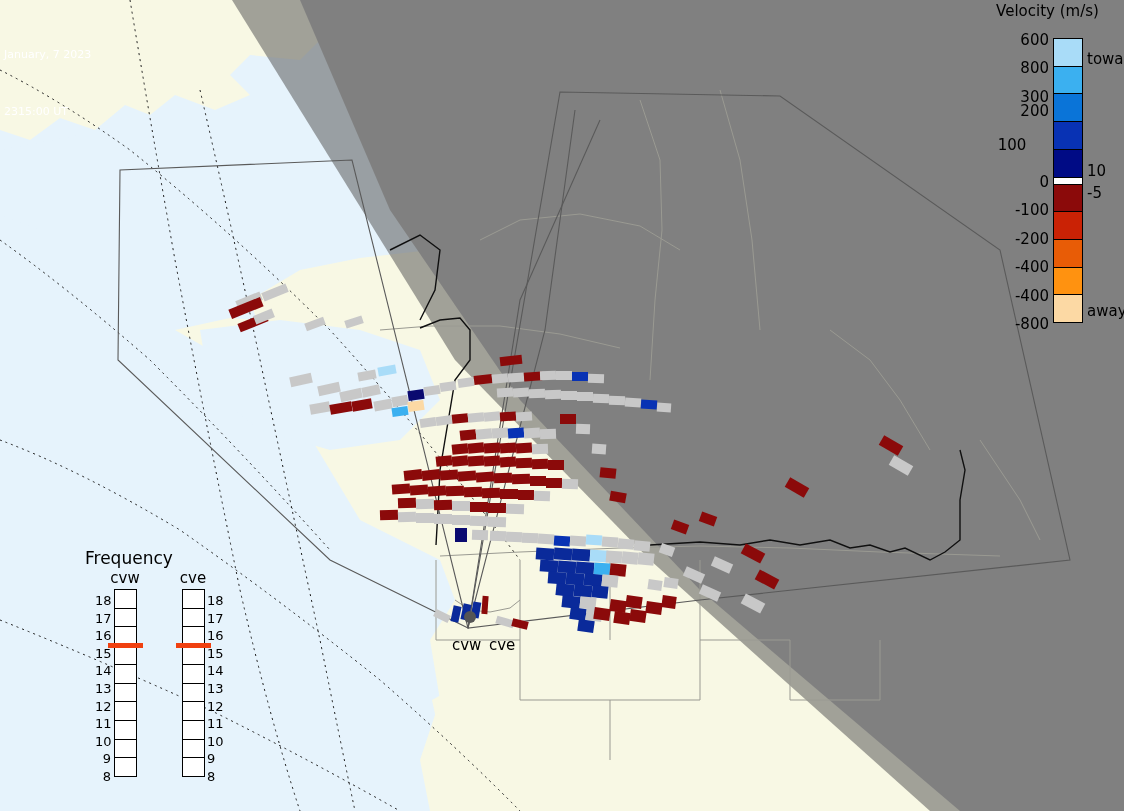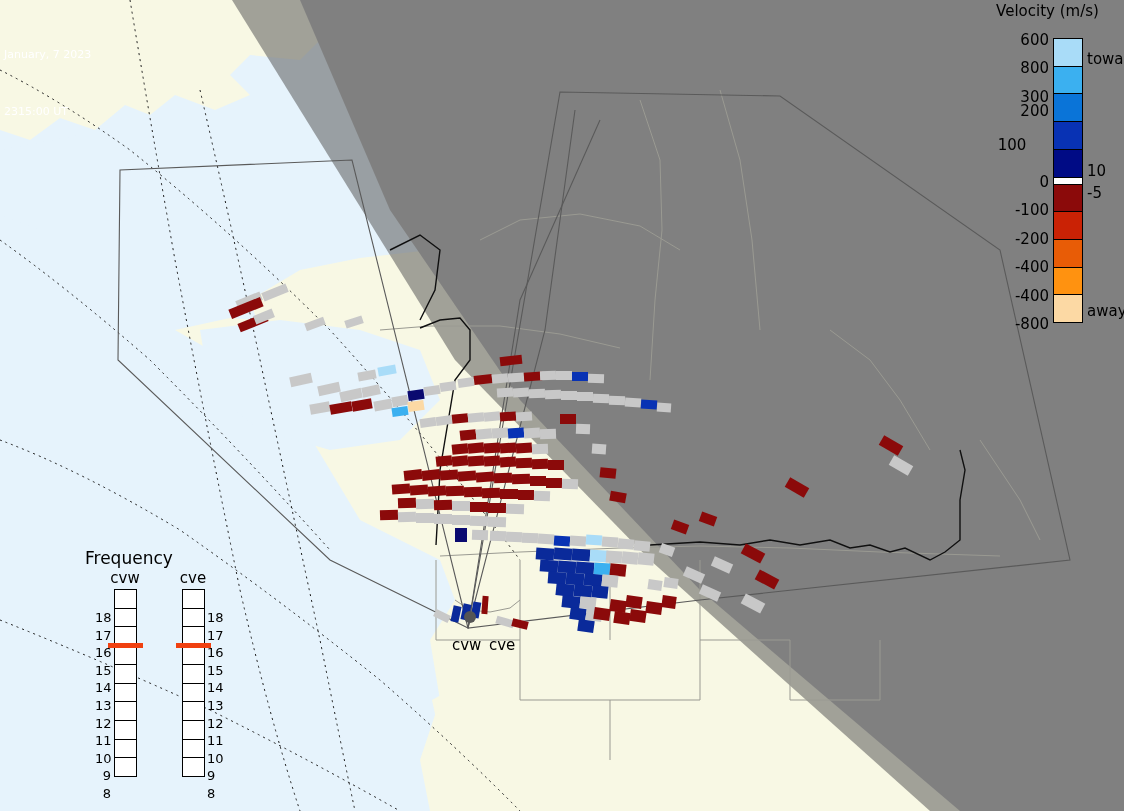--- a/index.html
+++ b/index.html
@@ -52,21 +52,21 @@
     font-size:15px;color:#000;line-height:16px;
   }
   #freq .gbody{
     position:absolute;top:19px;left:19px;width:23px;height:188px;
     border:1px solid #000;box-sizing:border-box;background:#ffffff;
     display:flex;flex-direction:column;
   }
   #freq .gbody .seg{flex:1 1 auto;border-bottom:1px solid #000;}
   #freq .gbody .seg:last-child{border-bottom:none;}
   #freq .gmark{position:absolute;width:35px;height:5px;background:#f04010;}
-  #freq .glabels{position:absolute;top:21px;width:16px;height:205px;}
+  #freq .glabels{position:absolute;top:4px;width:16px;height:205px;}
   #freq .glabels span{
     position:absolute;width:16px;text-align:right;
     font-size:13px;color:#000;line-height:13px;
   }
   #freq .glabels.right span{text-align:left;}
 
   
   .sitelabel{
     position:absolute;z-index:40;color:#000;font-size:15px;white-space:nowrap;
   }

